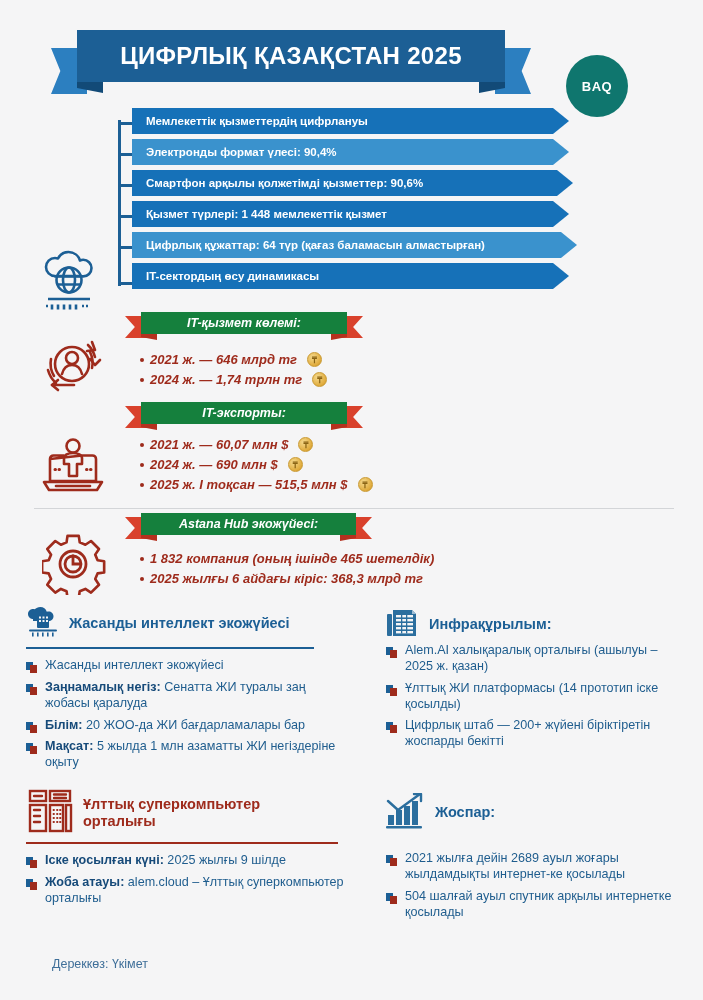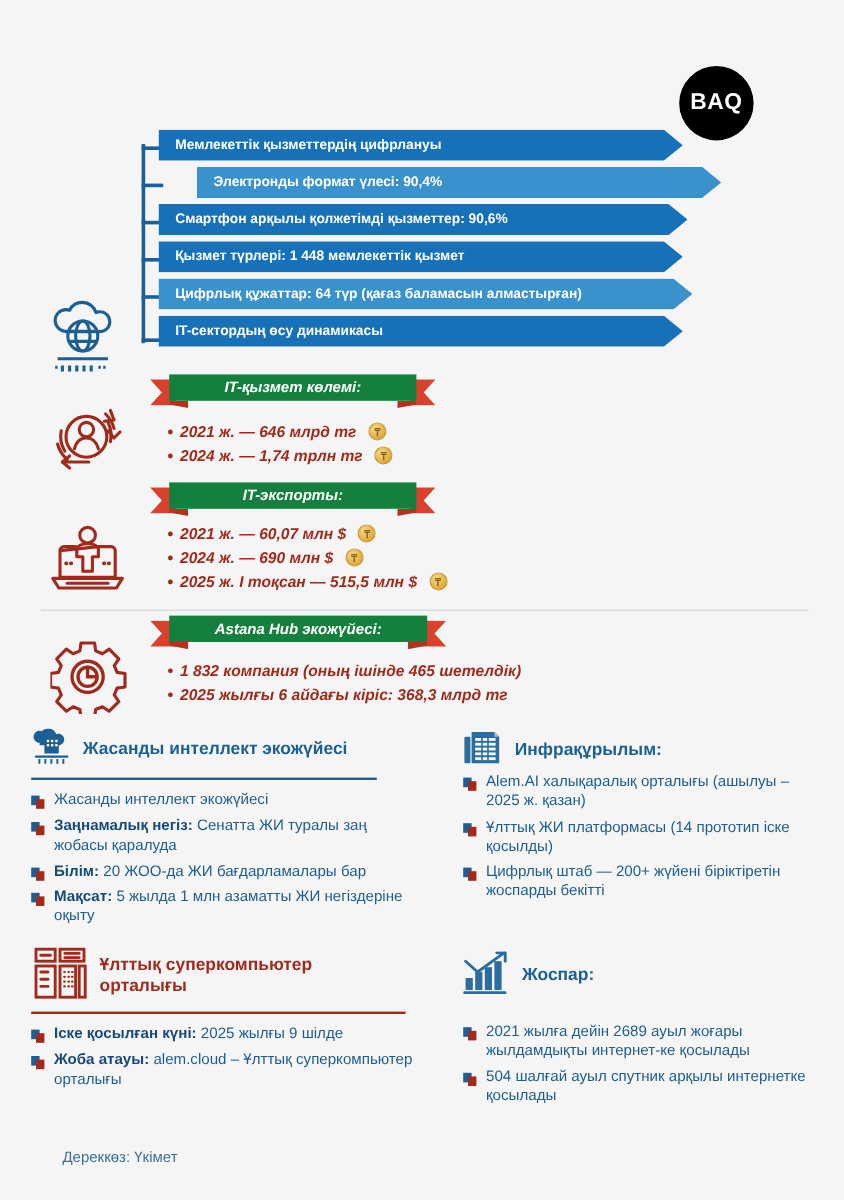--- a/index.html
+++ b/index.html
@@ -27,23 +27,23 @@
     color: #ffffff; font-size: 24px; font-weight: bold; letter-spacing: .3px;
   }
   .ribbon-fold-l, .ribbon-fold-r {
     position: absolute; top: 52px; width: 26px; height: 11px; background: #124a77;
   }
   .ribbon-fold-l { left: 26px; clip-path: polygon(0 0, 100% 0, 100% 100%, 0 55%); }
   .ribbon-fold-r { right: 26px; clip-path: polygon(0 0, 100% 0, 100% 55%, 0 100%); }
 
   .baq-logo {
     position: absolute; left: 566px; top: 33px; width: 62px; height: 62px;
-    border-radius: 50%; background: #000000;
+    border-radius: 50%; background: #0f766e;
     display: flex; align-items: center; justify-content: center;
-    color: #fff; font-size: 19px; font-weight: bold; letter-spacing: .5px;
+    color: #fff; font-size: 13px; font-weight: bold; letter-spacing: .5px;
   }
 
   
   .arrows-block { position: absolute; left: 0; top: 108px; width: 703px; height: 190px; }
   .cloud-icon { position: absolute; left: 42px; top: 142px; }
   .bracket { position: absolute; left: 118px; top: 4px; width: 26px; height: 182px; }
   .bracket-spine {
     position: absolute; left: 0; top: 8px; bottom: 8px; width: 3px; background: #1c5f95;
   }
   .bracket-tick {
@@ -51,21 +51,21 @@
   }
   .arrow-list { position: absolute; left: 132px; top: 0; width: 445px; }
   .arrow-bar {
     position: relative; height: 26px; margin-bottom: 5px;
     display: flex; align-items: center; padding-left: 14px; padding-right: 22px;
     clip-path: polygon(0 0, calc(100% - 16px) 0, 100% 50%, calc(100% - 16px) 100%, 0 100%);
     color: #fff; font-size: 11.5px; font-weight: bold; white-space: nowrap;
   }
   .arrow-bar.dark  { background: #1671b8; }
   .arrow-bar.light { background: #3a92cd; }
-  .arrow-bar.w1 { width: 437px; } .arrow-bar.w2 { width: 437px; margin-left: 32px; }
+  .arrow-bar.w1 { width: 437px; } .arrow-bar.w2 { width: 437px; }
   .arrow-bar.w3 { width: 441px; } .arrow-bar.w4 { width: 437px; }
   .arrow-bar.w5 { width: 445px; } .arrow-bar.w6 { width: 437px; align-items: center; }
 
   
   .red-ribbon { position: absolute; height: 26px; }
   .rr-main {
     position: absolute; left: 16px; right: 16px; top: 0; height: 22px;
     background: #15803d; display: flex; align-items: center; justify-content: center;
     color: #fff; font-size: 12.5px; font-weight: bold; font-style: italic; white-space: nowrap;
   }
@@ -127,20 +127,29 @@
     position: absolute; left: 52px; top: 957px;
     font-size: 12.5px; color: #3f6f99;
   }
 </style>
 </head>
 <body>
 
 <div class="page">
 
   <div class="header">
+    <div class="ribbon-wrap">
+      <div class="ribbon-tail-l"></div>
+      <div class="ribbon-tail-r"></div>
+      <div class="ribbon-fold-l"></div>
+      <div class="ribbon-fold-r"></div>
+      <div class="ribbon-main">
+        <span class="title">ЦИФРЛЫҚ ҚАЗАҚСТАН 2025</span>
+      </div>
+    </div>
     <div class="baq-logo">
       <span>BAQ</span>
     </div>
   </div>
 
   <div class="arrows-block">
     <div class="cloud-icon">
       <svg width="66" height="62" viewBox="0 0 66 62" fill="none" stroke="#1c5f95" stroke-width="2.6">
         <path d="M13 26c-5 0-9-4-9-9s4-9 9-9c1 0 2 .2 3 .5C18 4.5 22 2 26.5 2 32 2 36.5 5.6 38 10.5c1-.5 2-.7 3.2-.7 4.6 0 8.3 3.7 8.3 8.3S45.8 26.4 41.2 26.4H13Z" stroke-linejoin="round"></path>
         <circle cx="27" cy="30" r="12.5"></circle>

